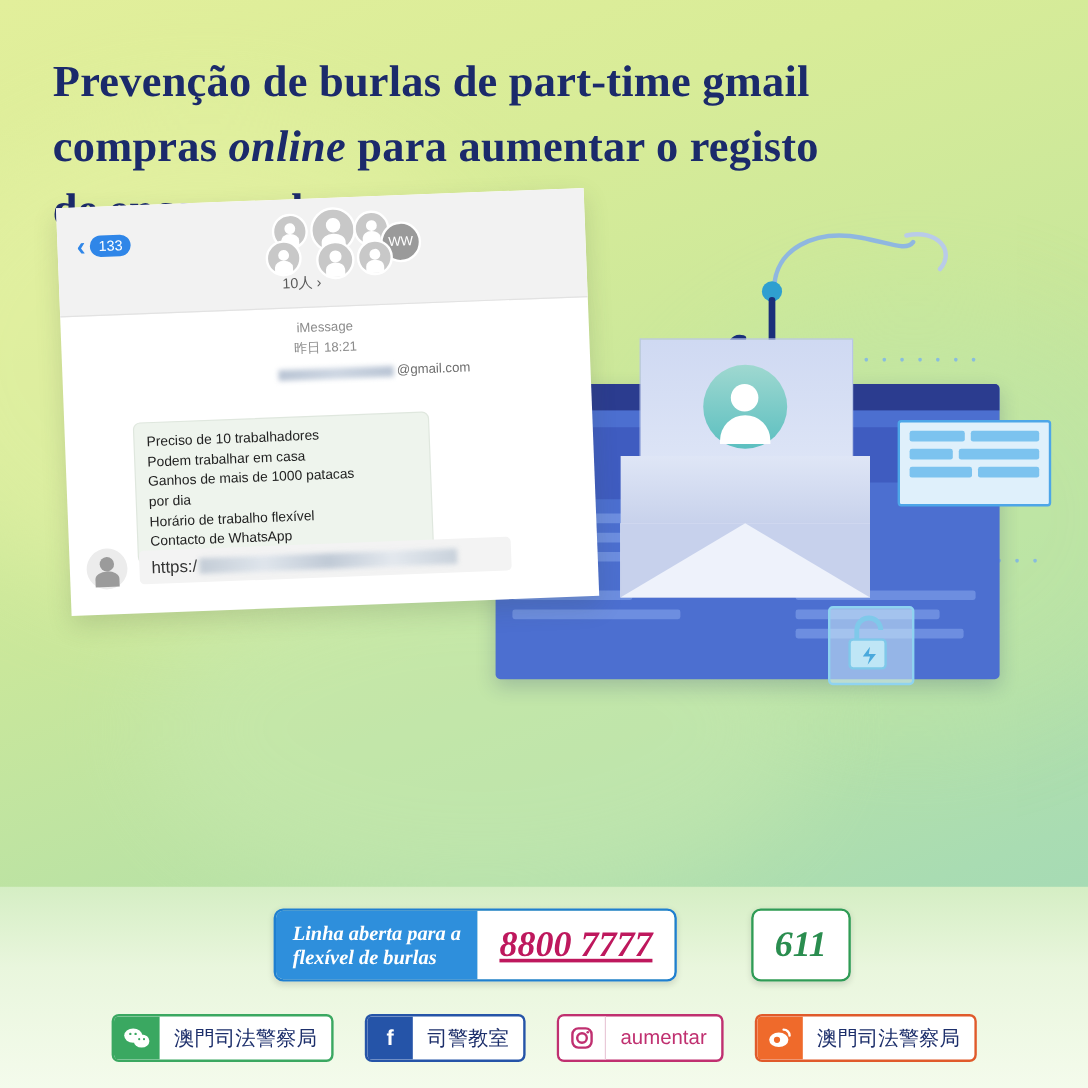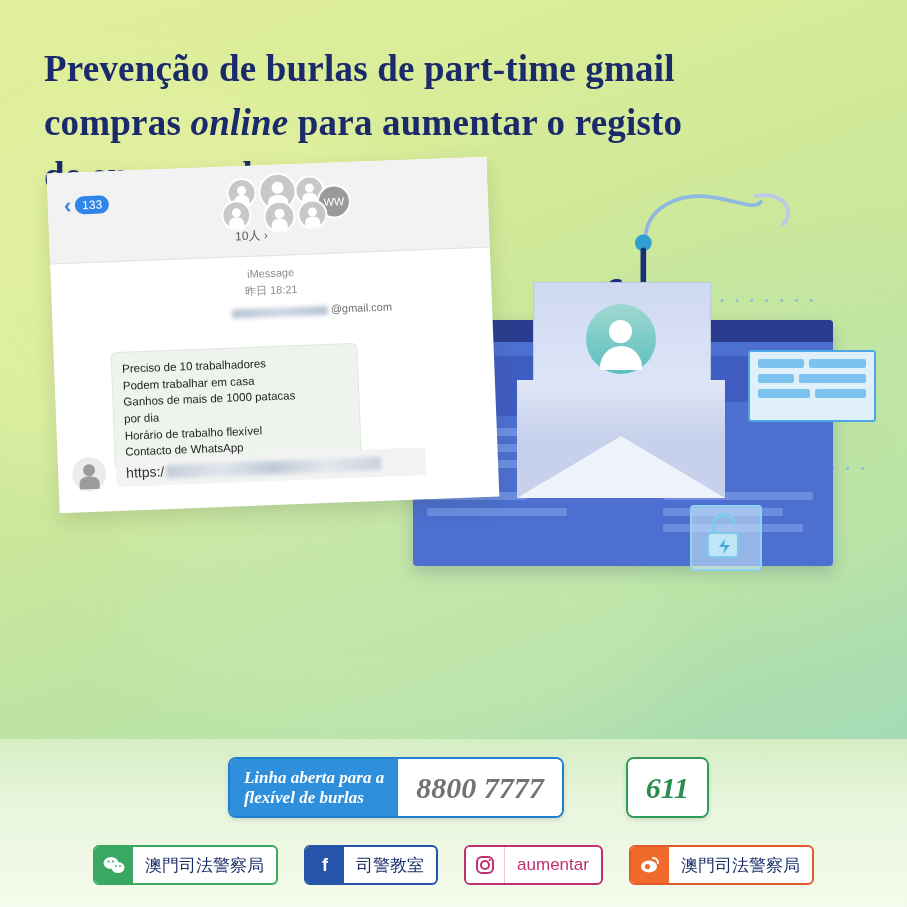--- a/index.html
+++ b/index.html
@@ -407,21 +407,21 @@
     display: flex;
     align-items: center;
     padding: 0 18px;
     font-family: "Liberation Serif", serif;
     font-weight: bold;
     font-style: italic;
     font-size: 30px;
   }
   .hotline.blue { border: 2px solid #1f7fd0; margin-left: 30px; }
   .hotline.blue .label { background: #2e8fdc; }
-  .hotline.blue .num { color: #737373; }
+  .hotline.blue .num { color: #be185d; text-decoration: underline; }
   .hotline.green { border: 2px solid #2f9b57; }
   .hotline.green .label { background: #3aa861; }
   .hotline.green .num { color: #2a8d4f; }
 
   .socials {
     position: absolute;
     bottom: 22px;
     left: 0; right: 0;
     display: flex;
     justify-content: center;

